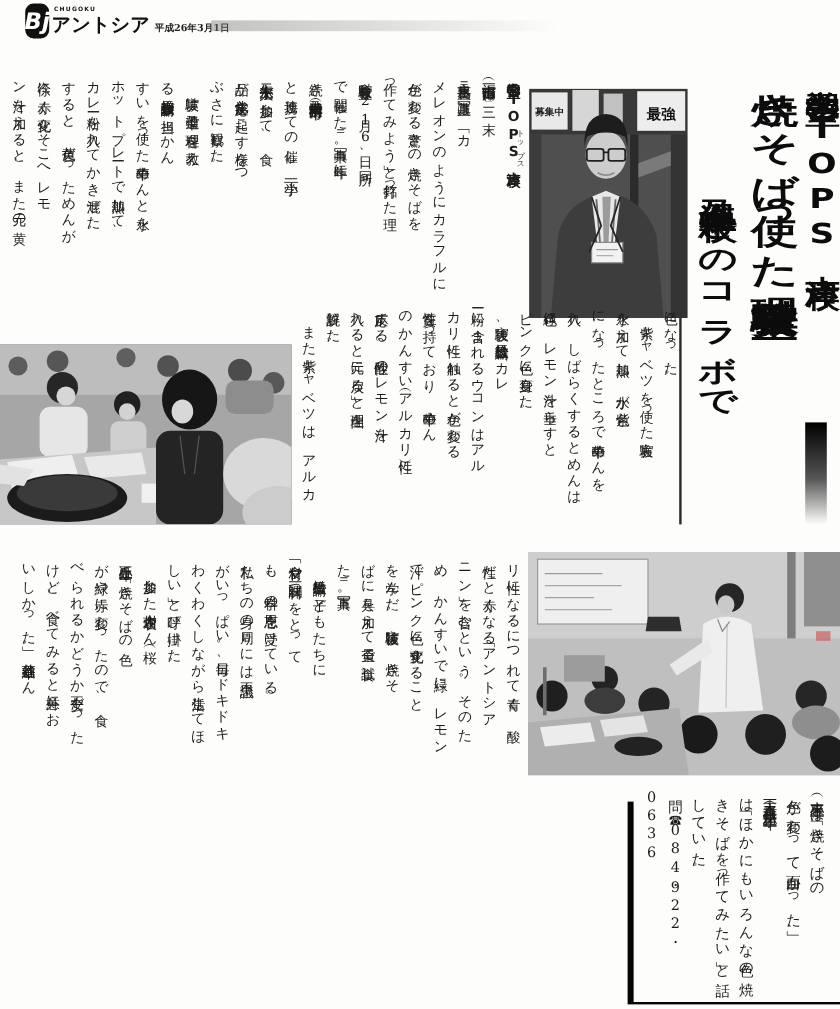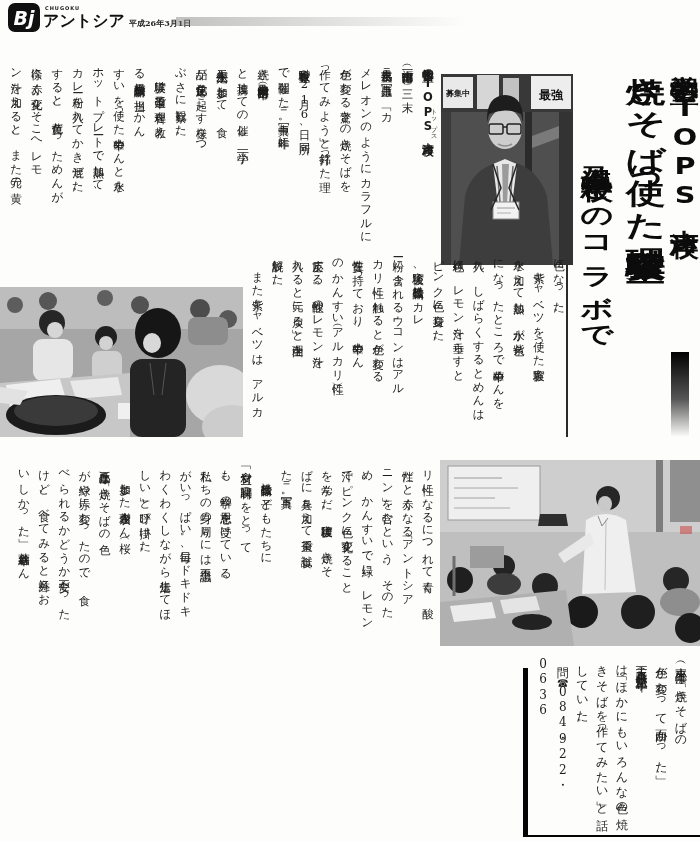--- a/index.html
+++ b/index.html
@@ -1,19 +1,19 @@
 <!DOCTYPE html>
 <html><head>
 <meta charset="utf-8">
 <style>
   html,body{margin:0;padding:0;}
   .page{position:relative;width:700px;height:841px;background:#fdfdfb;overflow:hidden;
         font-family:"DejaVu Serif","Liberation Serif",serif;color:#1b1b1b;}
   
-  .logo-box{position:absolute;left:8px;top:3px;width:32px;height:29px;background:#101010;
+  .logo-box{position:absolute;left:21px;top:3px;width:20px;height:29px;background:#101010;
             border-radius:7px;color:#fff;display:flex;align-items:center;justify-content:center;
             font-family:"DejaVu Sans","Liberation Sans",sans-serif;font-weight:bold;
             font-style:italic;font-size:19px;}
   .logo-small{position:absolute;left:45px;top:5px;font-family:"DejaVu Sans",sans-serif;
               font-size:5px;font-weight:bold;letter-spacing:1px;color:#141414;}
   .logo-title{position:absolute;left:43px;top:11px;font-family:"DejaVu Sans",sans-serif;
               font-size:16px;font-weight:bold;color:#101010;letter-spacing:0px;}
   .issue-date{position:absolute;left:129px;top:18px;font-size:8px;font-weight:bold;color:#222;}
   .mast-strip{position:absolute;left:176px;top:17px;width:290px;height:9px;
               background:linear-gradient(to right,rgba(120,120,120,.45),rgba(120,120,120,0));}

